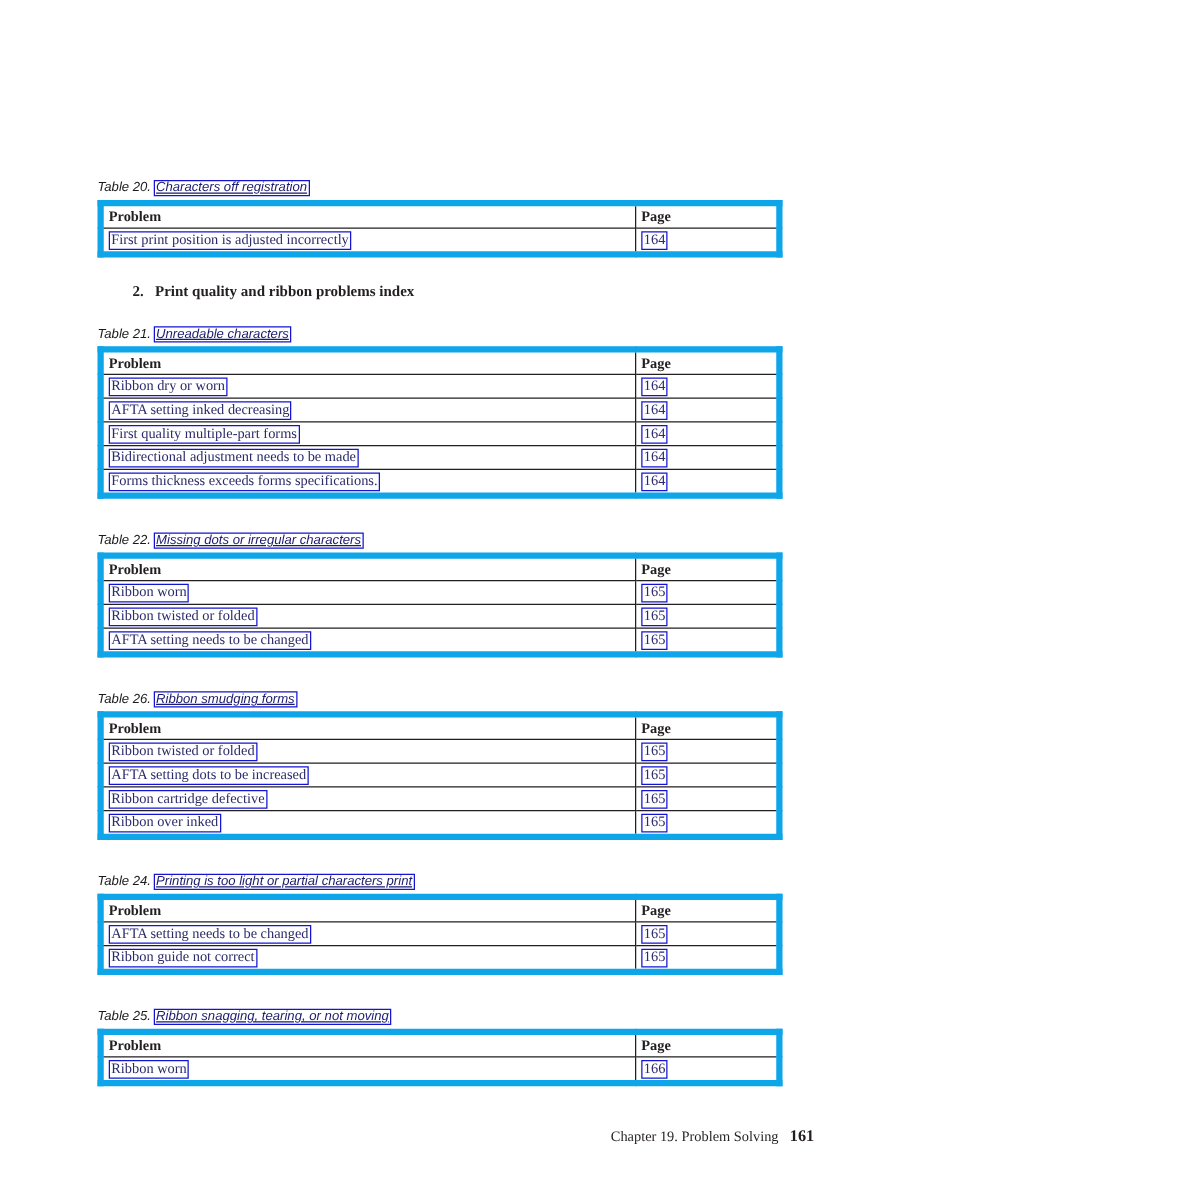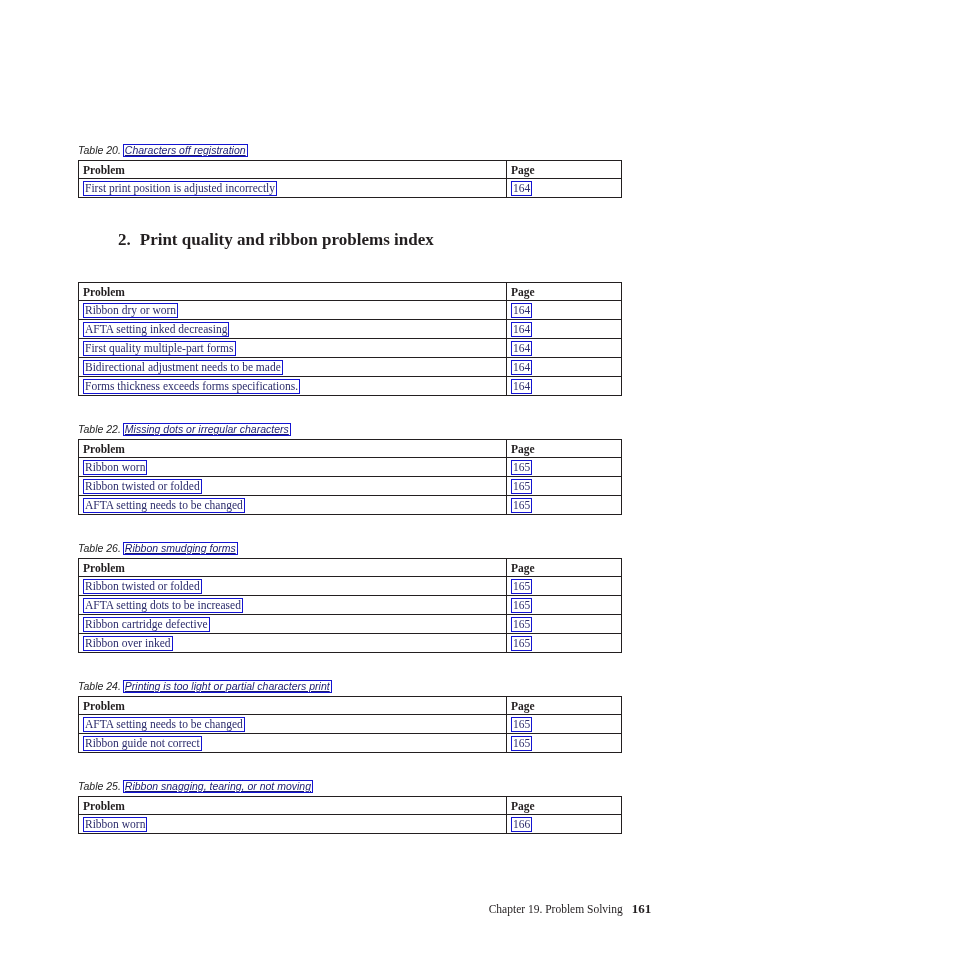--- a/index.html
+++ b/index.html
@@ -46,21 +46,21 @@
     margin-left: 2px;
     line-height: 11px;
     vertical-align: baseline;
   }
 
   
   table.tbl {
     border-collapse: collapse;
     width: 543px;
     table-layout: fixed;
-    border: 1px solid #0ea5e9;
+    border: 5px solid #0ea5e9;
     margin: 0;
     padding-left: 48px;
   }
   table.tbl col.c-prob { width: 428px; }
   table.tbl col.c-page { width: 115px; }
 
   table.tbl th,
   table.tbl td {
     border: 1px solid #231f20;
     padding: 0px 4px;
@@ -86,24 +86,24 @@
     font-size: 11.5px;
     text-decoration: none;
     white-space: nowrap;
     text-align: right;
   }
 
   
   .sec-head {
     font-family: "Liberation Serif", serif;
     font-weight: bold;
-    font-size: 17px;
+    font-size: 12px;
     color: #231f20;
     text-align: left;
-    margin: 12px;
+    margin: 0;
     padding: 0;
     white-space: nowrap;
   }
   .sec-head .sec-num { margin-right: 9px; }
 
   
   .gap-sec   { height: 20px; }
   .gap-tbl-l { height: 27px; }
 
   
@@ -159,20 +159,23 @@
     </table>
 
     <div class="gap-sec"></div>
 
     <div class="sec-head" style="padding-left:28px;">
       <span class="sec-num">2.</span><span>Print quality and ribbon problems index</span>
     </div>
 
     <div class="gap-sec"></div>
 
+    <div class="caption">
+      <span class="cap-num">Table 21.</span><a href="#" class="cap-link">Unreadable characters</a>
+    </div>
     <table class="tbl">
       <colgroup>
           <col class="c-prob">
           <col class="c-page">
         </colgroup>
       <thead>
         <tr>
           <th>Problem</th>
           <th>Page</th>
         </tr>

